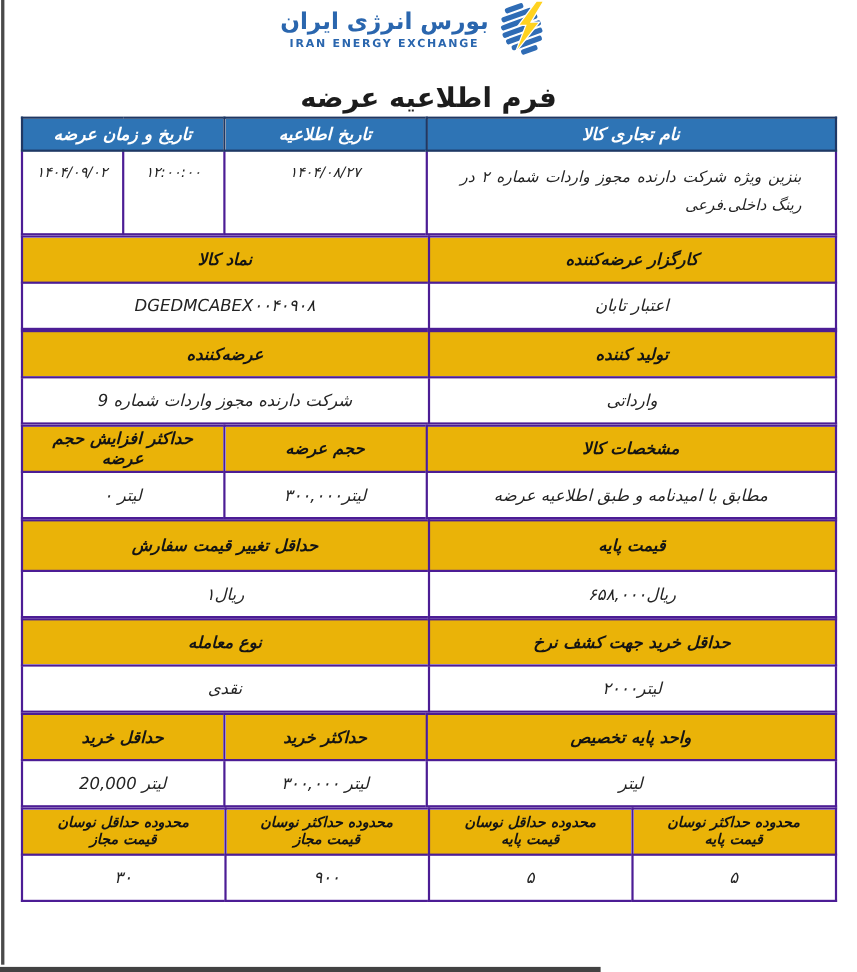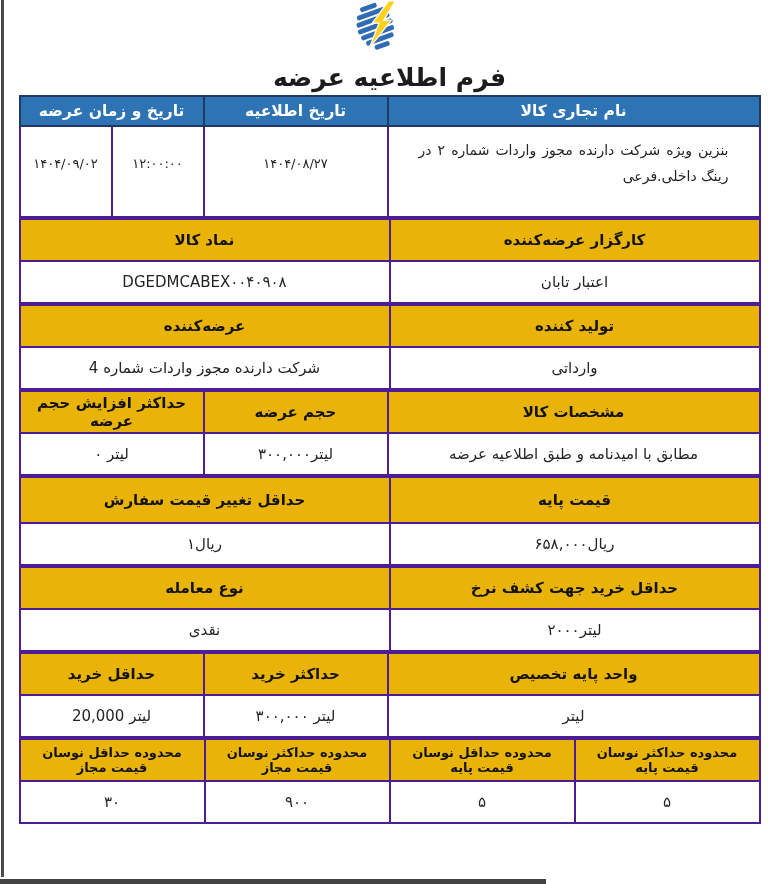--- a/index.html
+++ b/index.html
@@ -15,59 +15,63 @@
 
   
   .logo-row{display:flex;justify-content:center;align-items:center;gap:10px;padding-top:0;transform:translateX(-12px);}
   .logo-text{display:flex;flex-direction:column;align-items:center;direction:rtl;}
   .logo-fa{font-size:21px;font-weight:bold;color:#2a66ae;line-height:30px;}
   .logo-en{font-size:10px;font-weight:bold;letter-spacing:1.6px;color:#2a66ae;line-height:13px;}
   .logo-mark{width:46px;height:50px;flex:0 0 auto;}
 
   
   h1.page-title{
-    margin:11px 0 0 0;text-align:center;direction:rtl;
+    margin:22px 0 0 0;text-align:center;direction:rtl;
     font-size:25px;font-weight:bold;color:#1c1c1c;line-height:34px;
   }
 
   
   table.tbl{
     width:740px;margin:0 auto;border-collapse:collapse;direction:rtl;
     table-layout:fixed;background:#fff;
   }
   .tbl th,.tbl td{
     border:2px solid #4c1d95;text-align:center;vertical-align:middle;
-    padding:2px 8px;overflow:hidden;
+    padding:2px 8px;overflow:hidden;font-style:italic;
   }
   .tbl th{background:#eab308;font-weight:bold;font-size:15px;color:#141414;height:36px;}
   .tbl td{font-size:15px;color:#242424;height:36px;}
 
   
   .t1{margin-top:14px;}
   .t1 th{background:#2e74b5;color:#ffffff;border-color:#1f3864;height:24px;font-size:15.5px;}
   .t1 td{height:58px;}
-  .t1 td.date-cell{font-size:13px;vertical-align:top;padding-top:29px;}
+  .t1 td.date-cell{font-size:13px;vertical-align:top;padding-top:12px;}
   .t1 td.trade-name-cell{
     text-align:justify;padding:6px 30px;font-size:14px;line-height:26px;vertical-align:top;padding-top:10px;
   }
 
   .gap18{margin-bottom:18px;} .gap6{margin-bottom:6px;} .gap14{margin-bottom:14px;}
   .gap12{margin-bottom:12px;} .gap20{margin-bottom:20px;} .gap11{margin-bottom:11px;}
 
   .t5 th{height:40px;}
   .t8 th{font-size:13px;padding:2px 17px;height:36px;}
   .t8 td{height:36px;}
 </style>
 </head>
 <body>
 
 <div class="edge-left"></div>
 <div class="edge-bottom"></div>
 
 <div class="logo-row">
+  <div class="logo-text">
+    <div class="logo-fa">بورس انرژی ایران</div>
+    <div class="logo-en">IRAN ENERGY EXCHANGE</div>
+  </div>
   <svg class="logo-mark" viewBox="0 0 46 52" aria-hidden="true">
     <g transform="rotate(-20 20 27)" fill="#2f6cb5">
       <rect x="11" y="4" width="18" height="5" rx="2"></rect>
       <rect x="5" y="11" width="30" height="5" rx="2"></rect>
       <rect x="2" y="18" width="36" height="5" rx="2"></rect>
       <rect x="1" y="25" width="38" height="5" rx="2"></rect>
       <rect x="2" y="32" width="36" height="5" rx="2"></rect>
       <rect x="5" y="39" width="30" height="5" rx="2"></rect>
       <rect x="12" y="46" width="16" height="5" rx="2"></rect>
     </g>
@@ -121,21 +125,21 @@
       <col style="width:370px">
       <col style="width:370px">
     </colgroup>
   <tbody>
       <tr>
     <th>تولید کننده</th>
     <th>عرضه‌کننده</th>
   </tr>
   <tr>
     <td>وارداتی</td>
-    <td>شرکت دارنده مجوز واردات شماره 4</td>
+    <td>شرکت دارنده مجوز واردات شماره 9</td>
   </tr>
 </tbody>
   </table>
 
 <table class="tbl gap12">
   <colgroup>
       <col style="width:372px">
       <col style="width:184px">
       <col style="width:184px">
     </colgroup>

